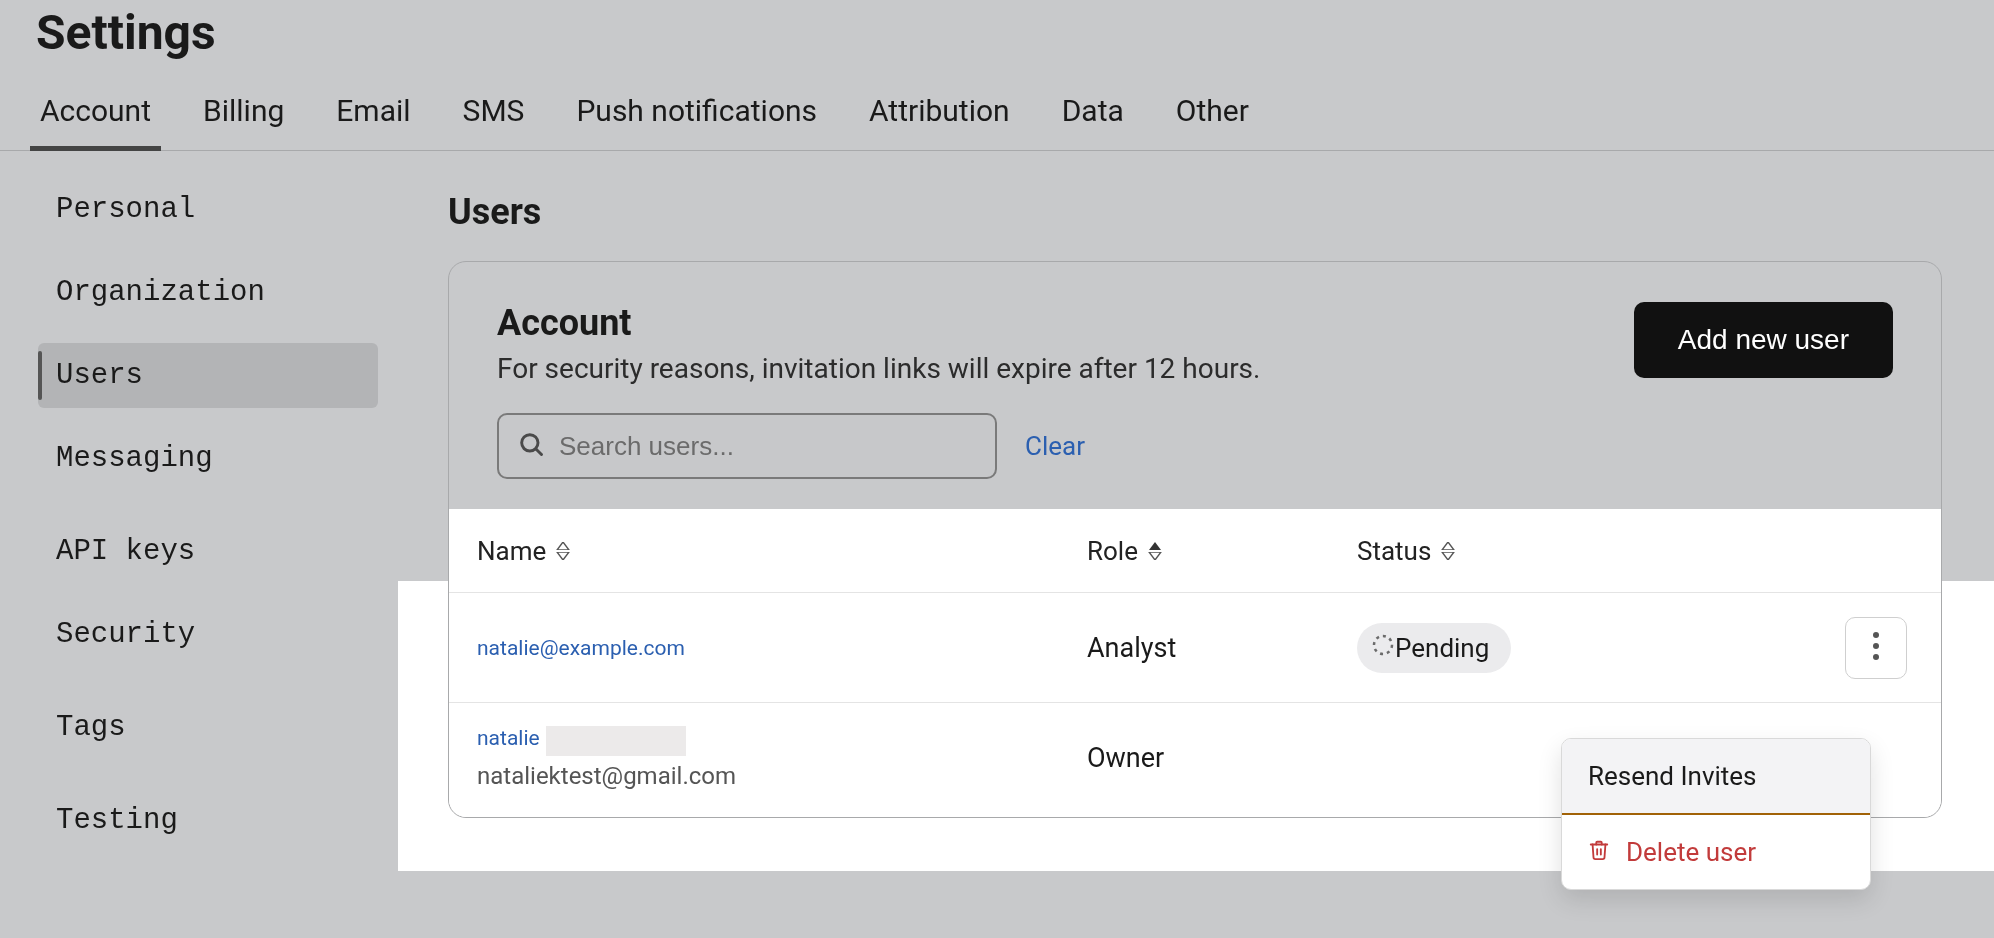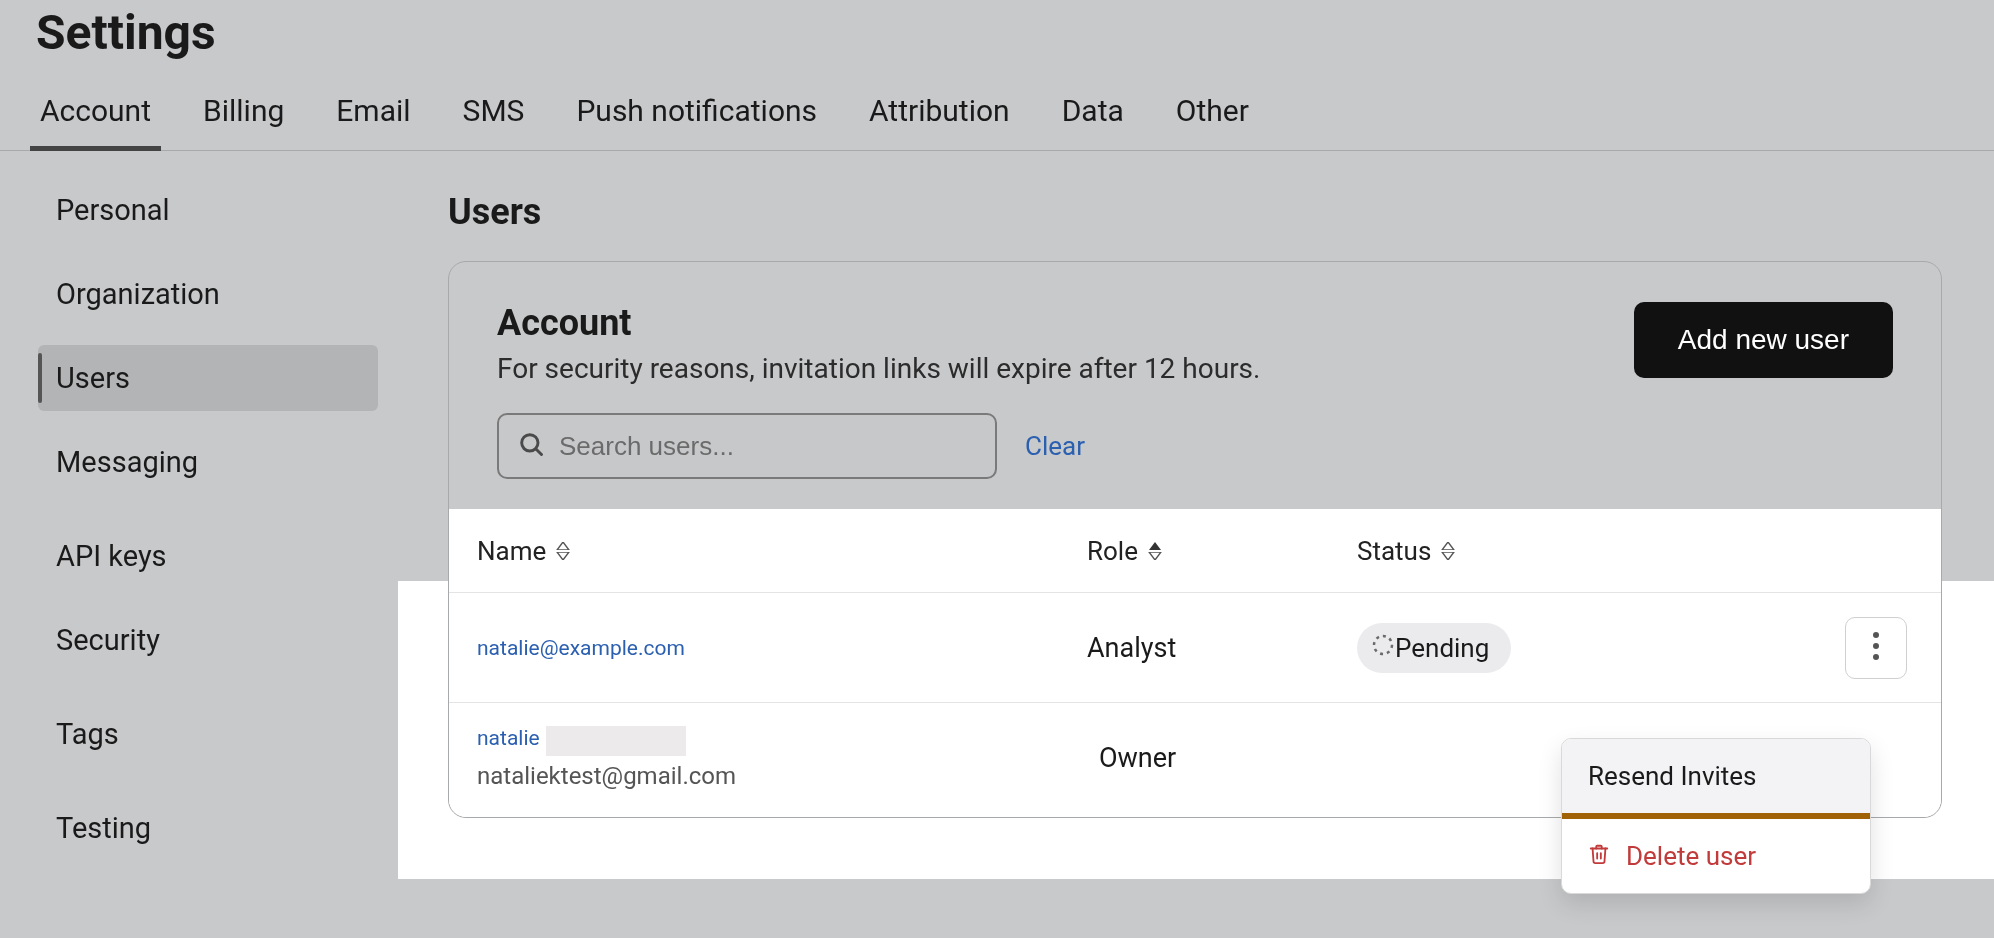--- a/index.html
+++ b/index.html
@@ -38,20 +38,21 @@
       height: 5px;
       background: #444;
     }
     .content-row {
       display: flex;
     }
     .sidebar {
       width: 398px;
       padding: 26px 20px 0 38px;
       flex-shrink: 0;
+      font-family: Liberation Mono, monospace;
     }
     .sidebar-item {
       font-size: 29px;
       color: #1a1a1a;
       padding: 16px 18px;
       border-radius: 6px;
       cursor: pointer;
       margin-bottom: 18px;
     }
     .sidebar-item.active {
@@ -170,21 +171,21 @@
     .sort-icon {
       display: inline-flex;
       flex-direction: column;
       line-height: 0;
       gap: 2px;
     }
     .table-row {
       height: 110px;
       border-bottom: 1px solid #e4e4e4;
     }
-    .table-row:last-child { border-bottom: none; gap: 12px; }
+    .table-row:last-child { border-bottom: none; }
     .cell-name a {
       color: #2b5fb0;
       text-decoration: none;
       font-size: 21px;
     }
     .cell-name .sub-email {
       color: #555;
       font-size: 24px;
       margin-top: 6px;
     }
@@ -231,21 +232,21 @@
     }
     .dropdown-item {
       padding: 22px 26px;
       font-size: 26px;
       cursor: pointer;
       display: flex;
       align-items: center;
       gap: 16px;
     }
     .dropdown-item.hover { background: #f3f3f5; }
-    .dropdown-item.danger { color: #c23b3b; border-top: 6px solid #a16207; }
+    .dropdown-item.danger { color: #c23b3b; border-top: 2px solid #a16207; }
     .icon-svg { flex-shrink: 0; }
     .white-bg-strip {
       position: absolute;
       left: 0;
       right: 0;
       top: 430px;
       bottom: 0;
       background: #fff;
       z-index: -1;
     }

